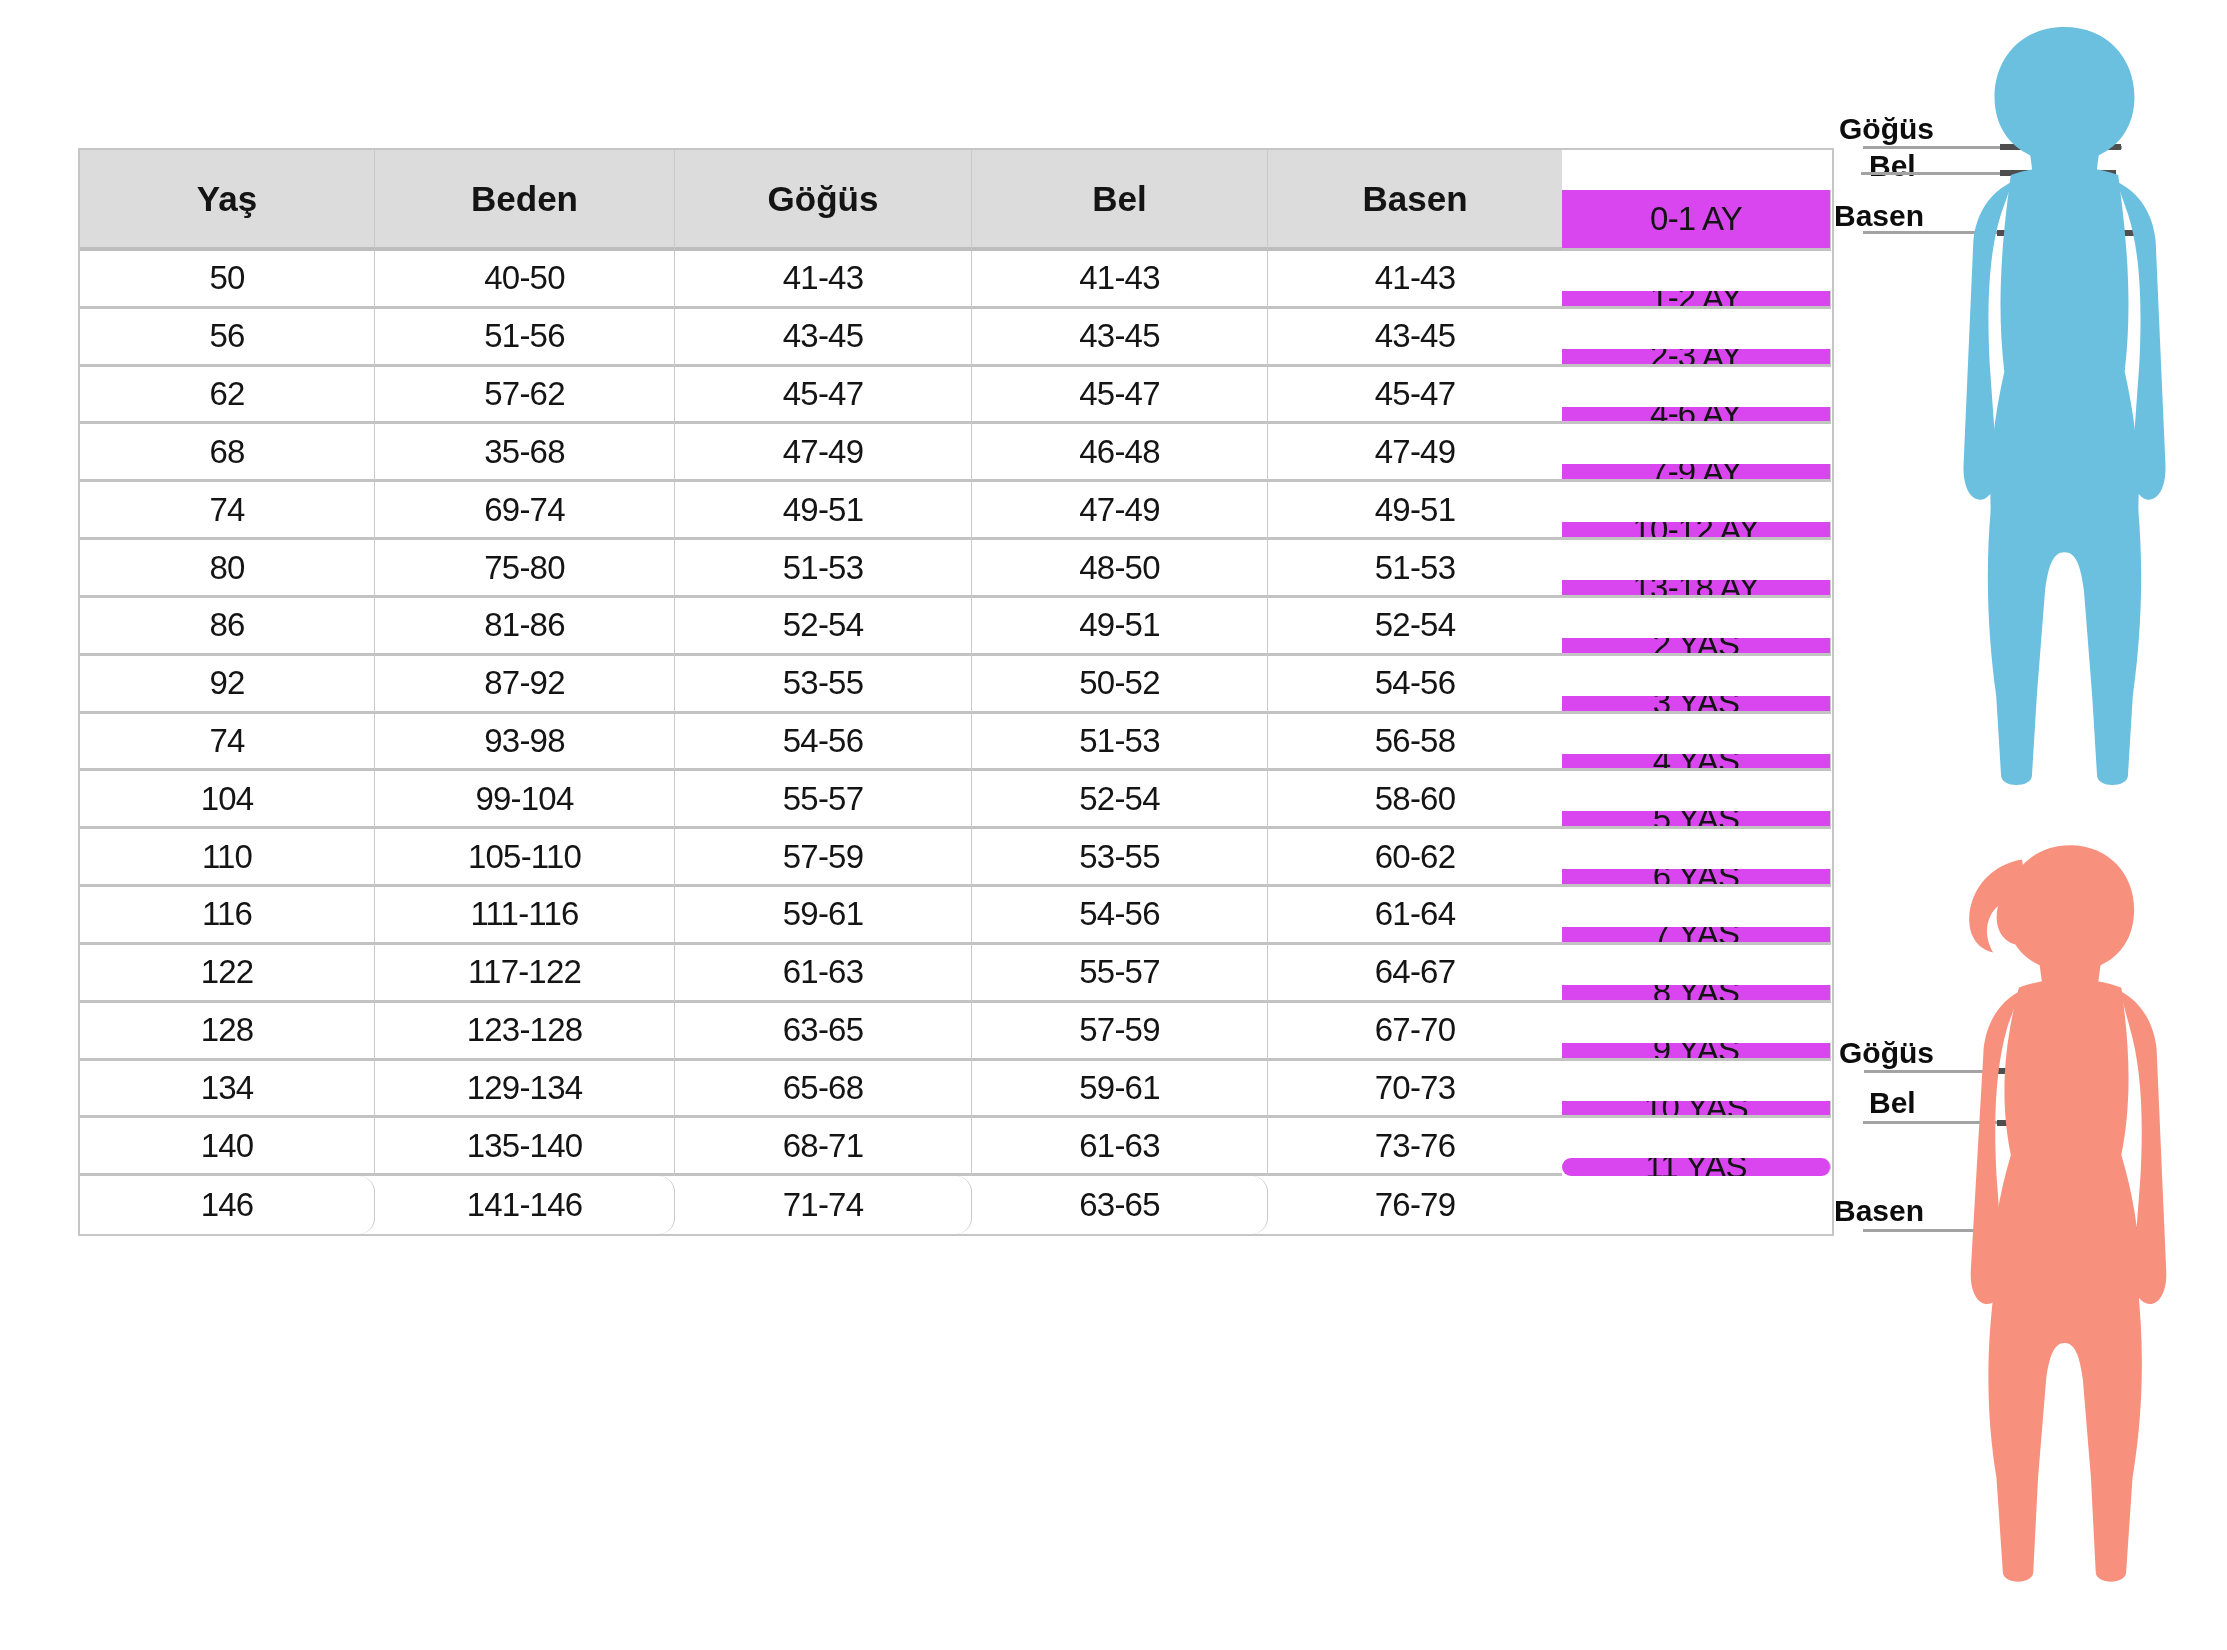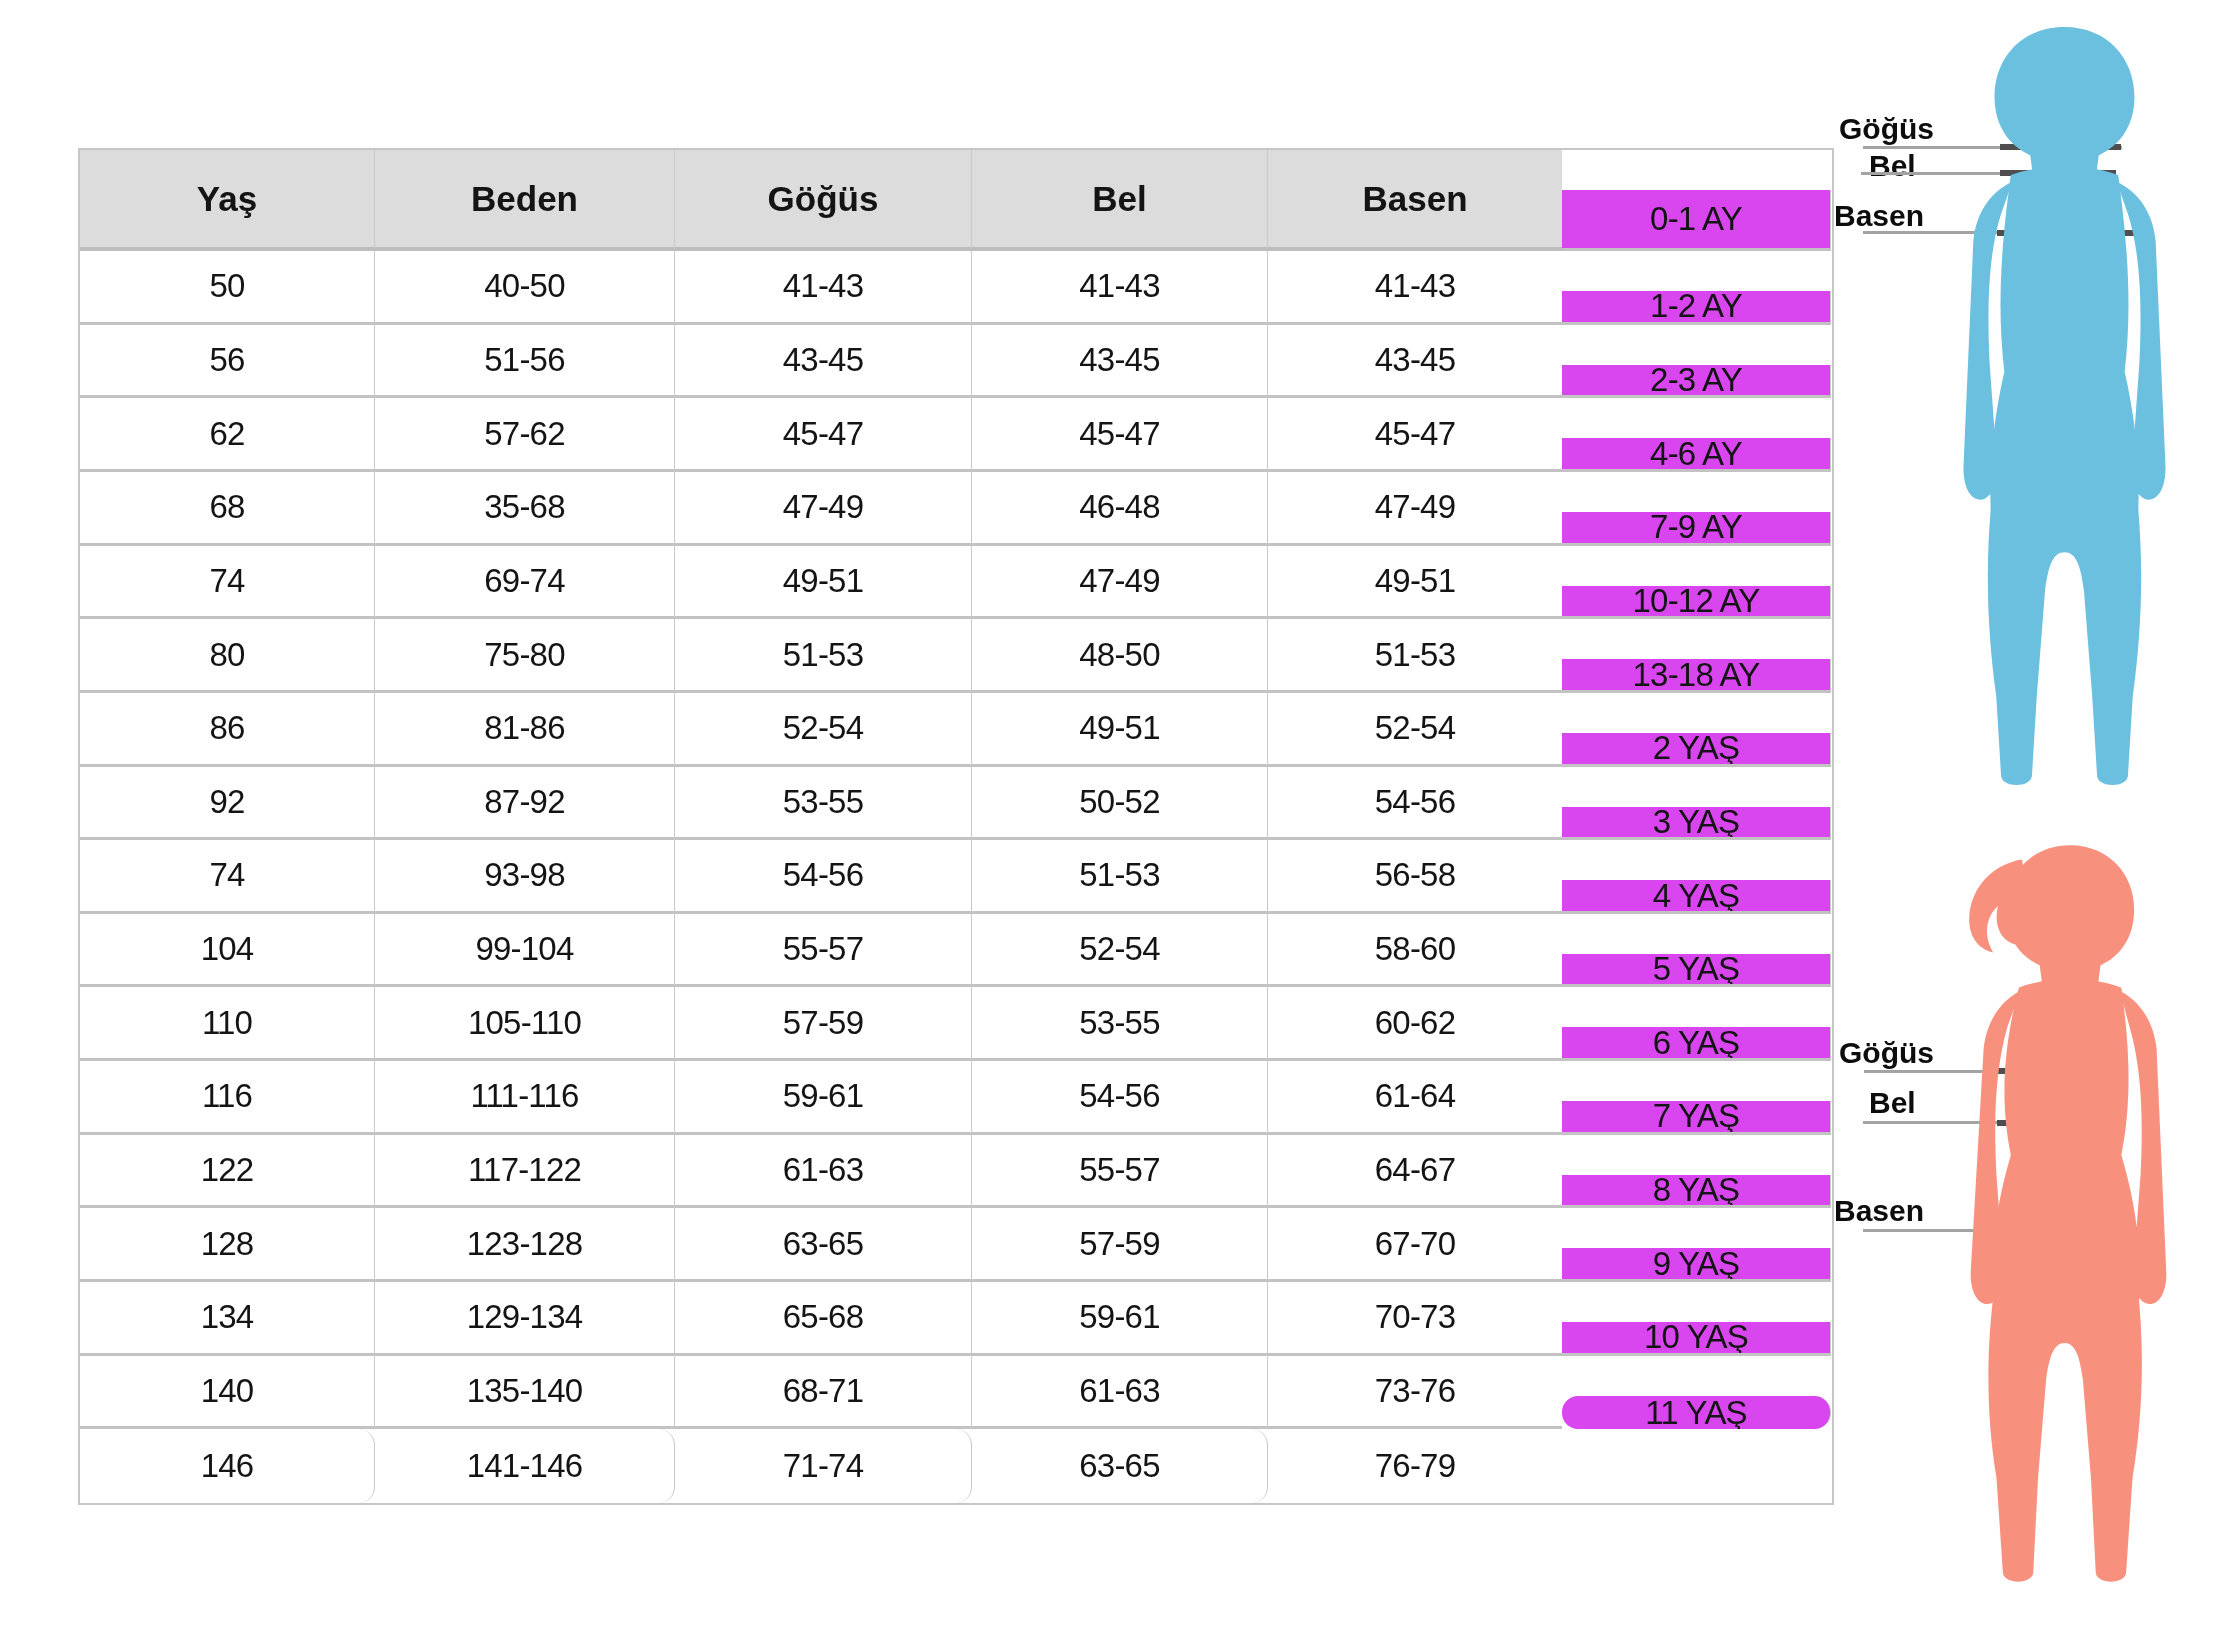--- a/index.html
+++ b/index.html
@@ -1,21 +1,21 @@
 <!DOCTYPE html>
 <html style="font-size:13.3px"><head>
 <meta charset="utf-8">
 <style>
   html,body{margin:0;padding:0;background:#ffffff;}
   body{font-family:"Liberation Sans", sans-serif;}
   .canvas{position:relative;width:2227px;height:1650px;background:#ffffff;overflow:hidden;}
 
   
   .size-table{
-    position:absolute;left:78px;top:148px;width:1756px;height:1357px;
+    position:absolute;left:78px;top:148px;width:1756px;height:1088px;
     display:grid;
     grid-template-columns:295px 300px 297px 296px 294px 269px;
     grid-template-rows:101px repeat(17, 1fr);
     border:2.5px solid #c6c6c6;
     box-sizing:border-box;
     background:#ffffff;
   }
   .trow{display:contents;}
   .cell{
     display:flex;align-items:center;justify-content:center;

